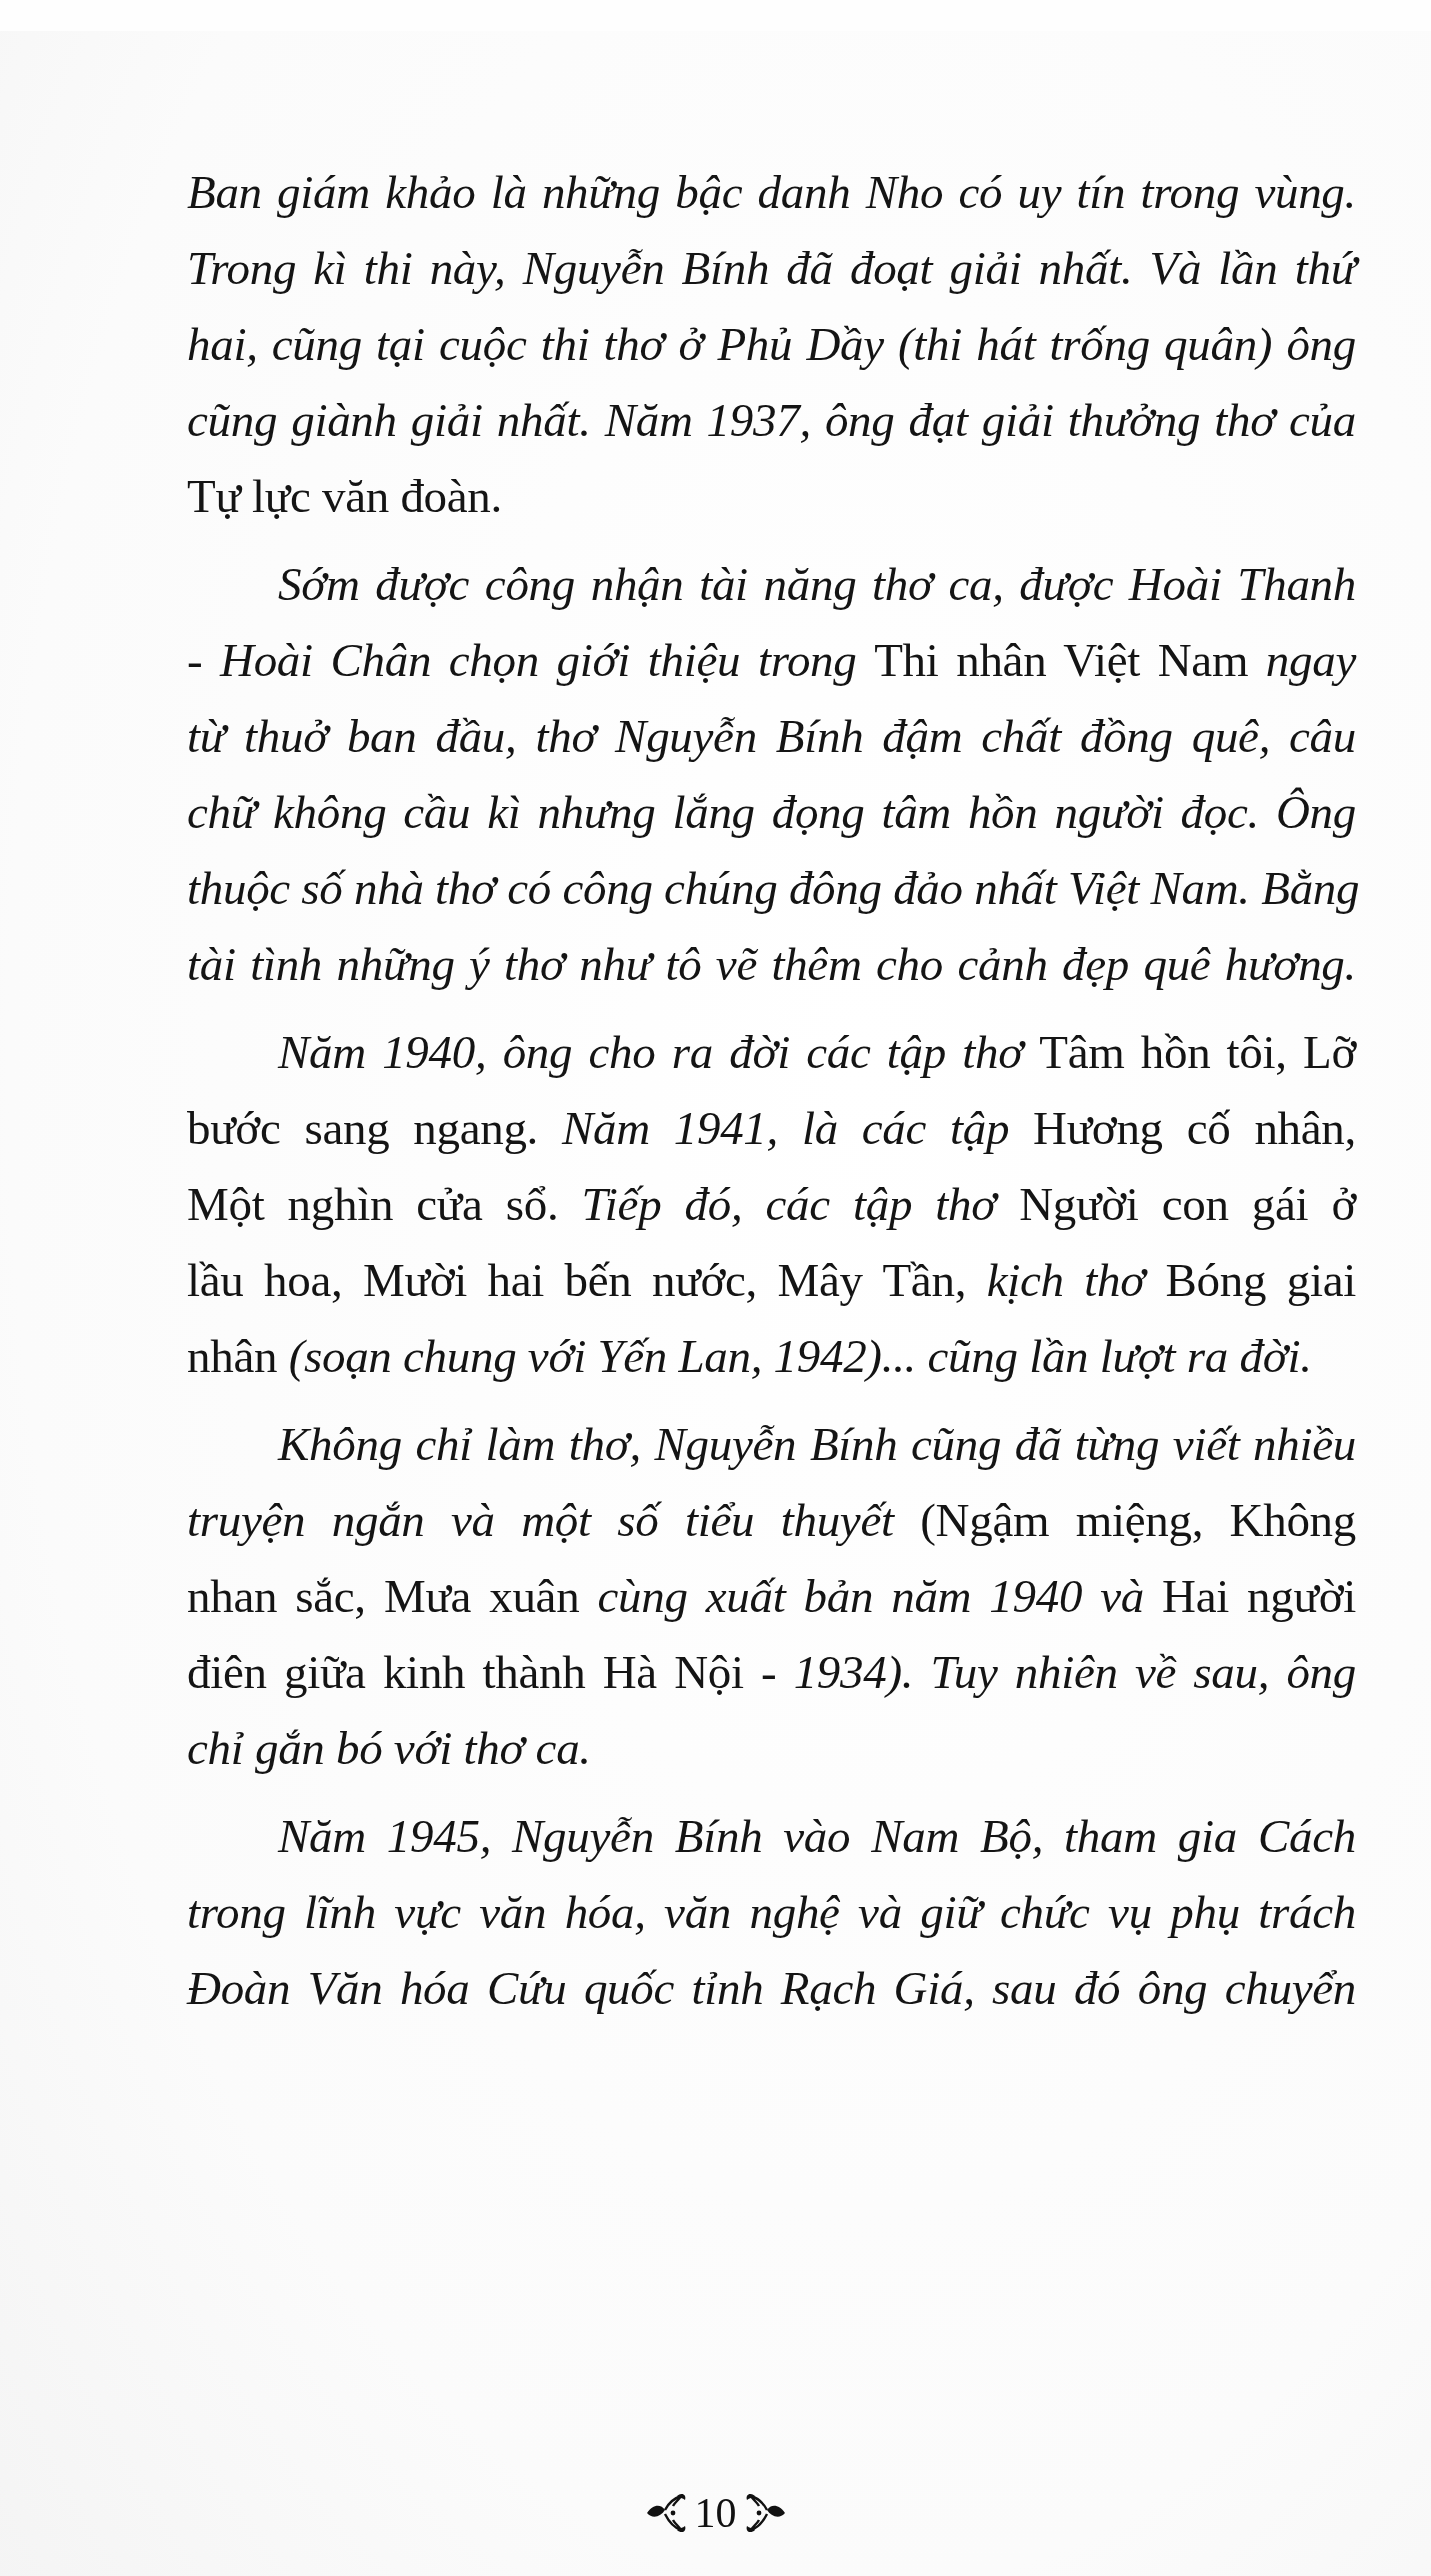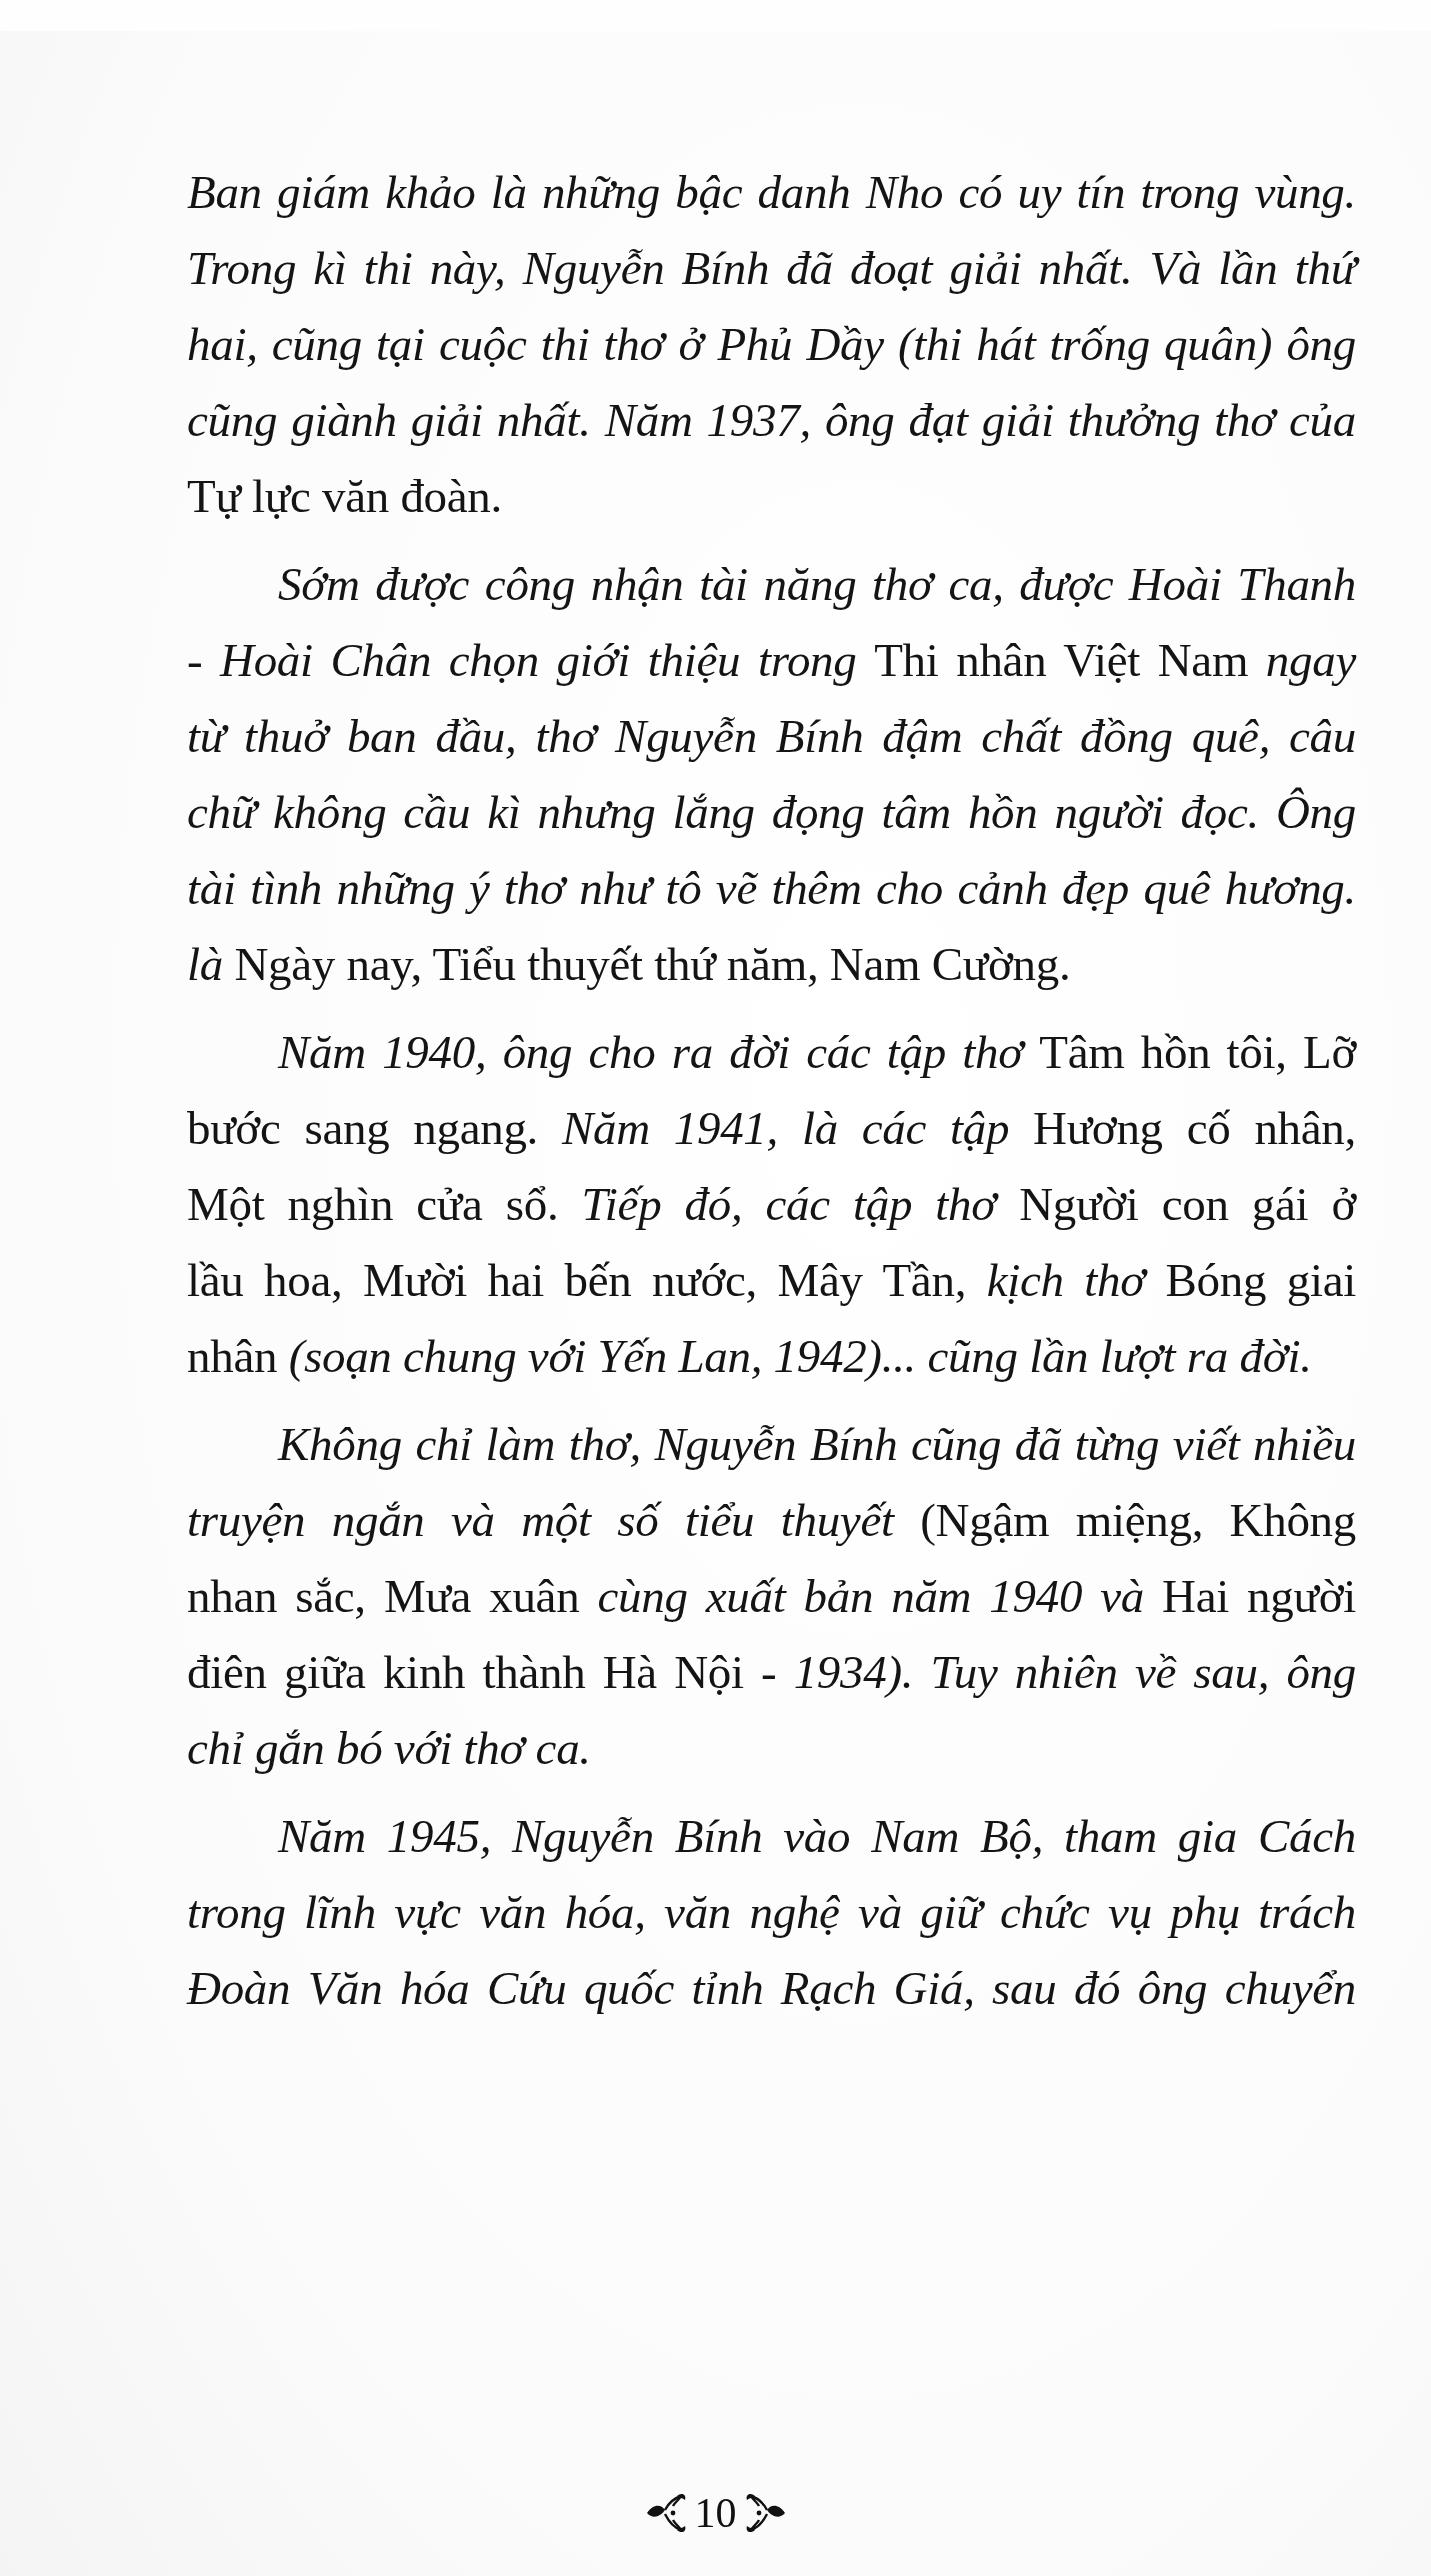--- a/index.html
+++ b/index.html
@@ -50,22 +50,22 @@
         <span class="line"><span class="run i">Trong kì thi này, Nguyễn Bính đã đoạt giải nhất. Và lần thứ</span></span>
         <span class="line"><span class="run i">hai, cũng tại cuộc thi thơ ở Phủ Dầy (thi hát trống quân) ông</span></span>
         <span class="line"><span class="run i">cũng giành giải nhất. Năm 1937, ông đạt giải thưởng thơ của</span></span>
         <span class="line last"><span class="run r">Tự lực văn đoàn.</span></span>
       </div>
       <div class="para">
         <span class="line indent"><span class="run i">Sớm được công nhận tài năng thơ ca, được Hoài Thanh</span></span>
         <span class="line"><span class="run i">- Hoài Chân chọn giới thiệu trong </span><span class="run r">Thi nhân Việt Nam</span><span class="run i"> ngay</span></span>
         <span class="line"><span class="run i">từ thuở ban đầu, thơ Nguyễn Bính đậm chất đồng quê, câu</span></span>
         <span class="line"><span class="run i">chữ không cầu kì nhưng lắng đọng tâm hồn người đọc. Ông</span></span>
+        <span class="line"><span class="run i">thuộc số nhà thơ có công chúng đông đảo nhất Việt Nam. Bằng</span></span>
         <span class="line"><span class="run i">tài tình những ý thơ như tô vẽ thêm cho cảnh đẹp quê hương.</span></span>
-        <span class="line last"><span class="run i">là </span><span class="run r">Ngày nay, Tiểu thuyết thứ năm, Nam Cường.</span></span>
       </div>
       <div class="para">
         <span class="line indent"><span class="run i">Năm 1940, ông cho ra đời các tập thơ </span><span class="run r">Tâm hồn tôi, Lỡ</span></span>
         <span class="line"><span class="run r">bước sang ngang. </span><span class="run i">Năm 1941, là các tập </span><span class="run r">Hương cố nhân,</span></span>
         <span class="line"><span class="run r">Một nghìn cửa sổ. </span><span class="run i">Tiếp đó, các tập thơ </span><span class="run r">Người con gái ở</span></span>
         <span class="line"><span class="run r">lầu hoa, Mười hai bến nước, Mây Tần, </span><span class="run i">kịch thơ </span><span class="run r">Bóng giai</span></span>
         <span class="line last"><span class="run r">nhân </span><span class="run i">(soạn chung với Yến Lan, 1942)... cũng lần lượt ra đời.</span></span>
       </div>
       <div class="para">
         <span class="line indent"><span class="run i">Không chỉ làm thơ, Nguyễn Bính cũng đã từng viết nhiều</span></span>

